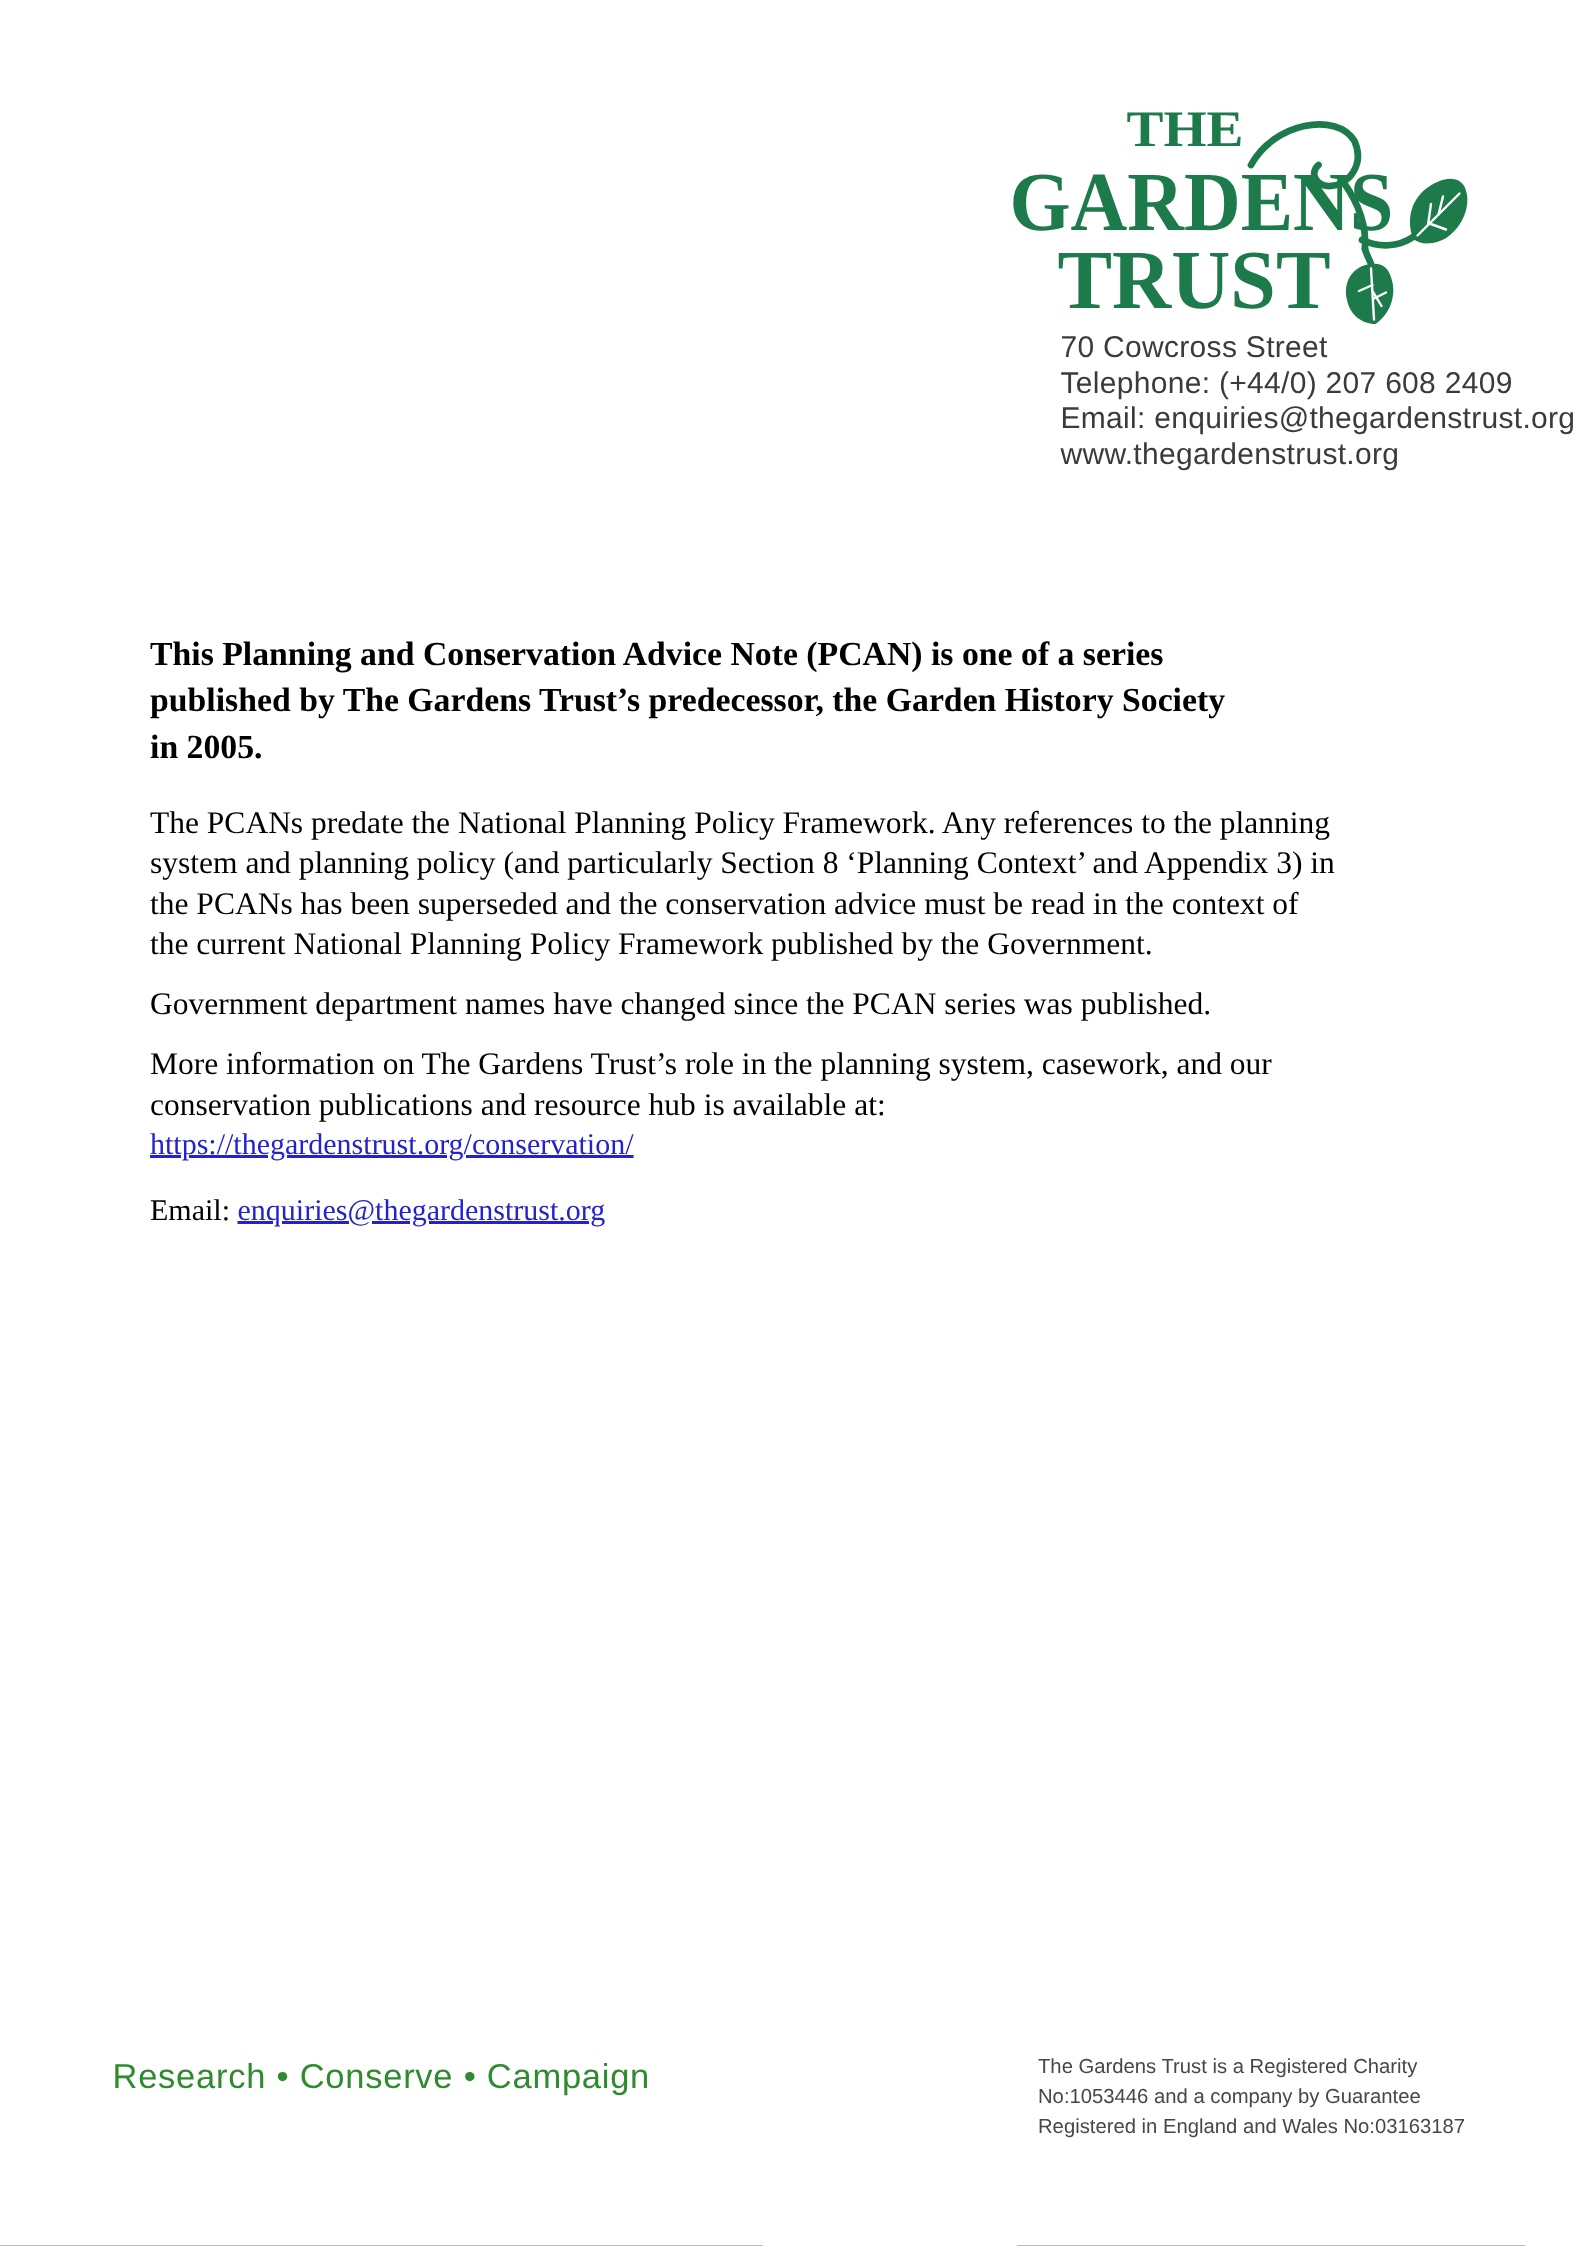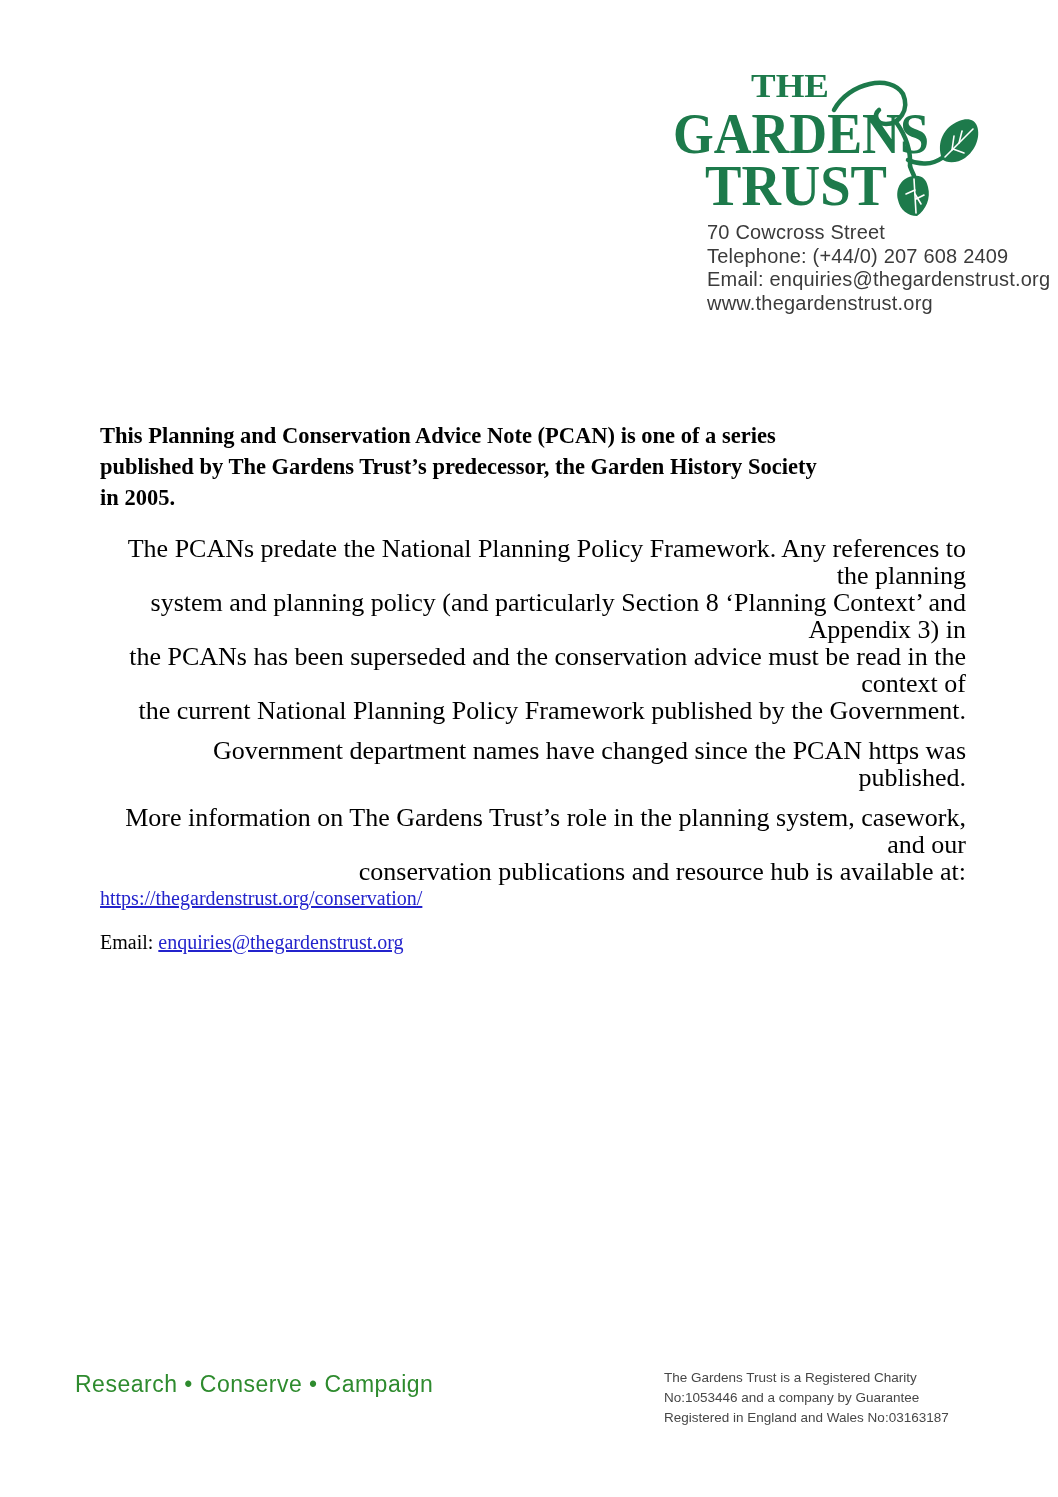--- a/index.html
+++ b/index.html
@@ -30,37 +30,36 @@
     font-family:"Liberation Serif", serif;
     color:#000;
   }
   .heading {
     margin:0 0 22px 0;
     font-size:22.5px; font-weight:bold; line-height:31px;
     white-space:pre-line;
   }
   .para {
     margin:0 0 13px 0;
-    font-size:26px; line-height:27px;
+    font-size:21px; line-height:27px;
     white-space:pre-line;
-    text-align:right;
   }
   .mt-big { }
   .link-line { font-size:20px; line-height:27px; }
   a.doc-link { color:#2323cc; text-decoration:underline; cursor:pointer; }
   .email-line { margin-top:17px; font-size:20px; line-height:27px; }
 
   
   .footer-tagline {
     position:absolute; left:75px; top:1371px;
     color:#2e8b2e;
     font-size:23px; letter-spacing:0.5px;
   }
   .footer-legal {
-    position:absolute; left:664px; top:1368px; width:300px;
+    position:absolute; left:692px; top:1368px; width:300px;
     color:#474747;
     font-size:13.5px; line-height:20px;
   }
 </style>
 </head>
 <body>
 
 <div class="page">
 
   <svg class="logo-svg" width="348" height="168" viewBox="0 0 348 168">
@@ -108,21 +107,21 @@
   <div class="content">
     <h1 class="heading">This Planning and Conservation Advice Note (PCAN) is one of a series
 published by The Gardens Trust’s predecessor, the Garden History Society
 in 2005.</h1>
 
     <p class="para">The PCANs predate the National Planning Policy Framework. Any references to the planning
 system and planning policy (and particularly Section 8 ‘Planning Context’ and Appendix 3) in
 the PCANs has been superseded and the conservation advice must be read in the context of
 the current National Planning Policy Framework published by the Government.</p>
 
-    <p class="para">Government department names have changed since the PCAN https was published.</p>
+    <p class="para">Government department names have changed since the PCAN series was published.</p>
 
     <p class="para mt-big" style="margin-bottom:0;">More information on The Gardens Trust’s role in the planning system, casework, and our
 conservation publications and resource hub is available at:</p>
 
     <div class="link-line">
       <a class="doc-link">https://thegardenstrust.org/conservation/</a>
     </div>
 
     <p class="email-line"><span>Email: </span><a class="doc-link">enquiries@thegardenstrust.org</a></p>
   </div>

